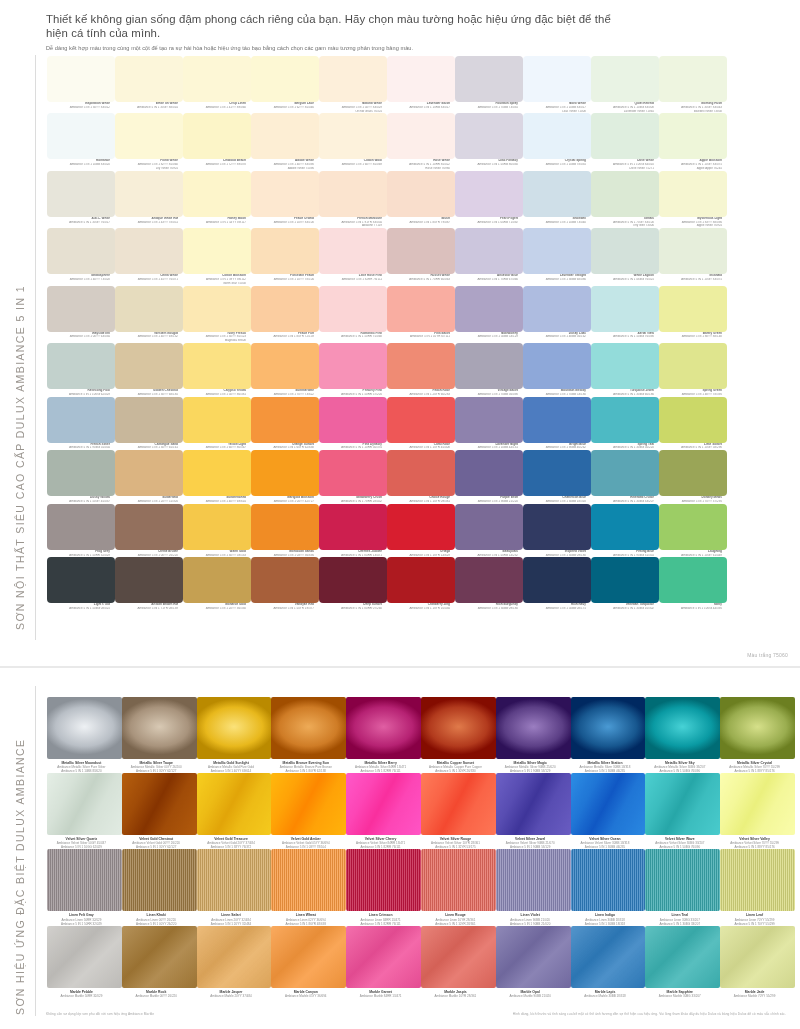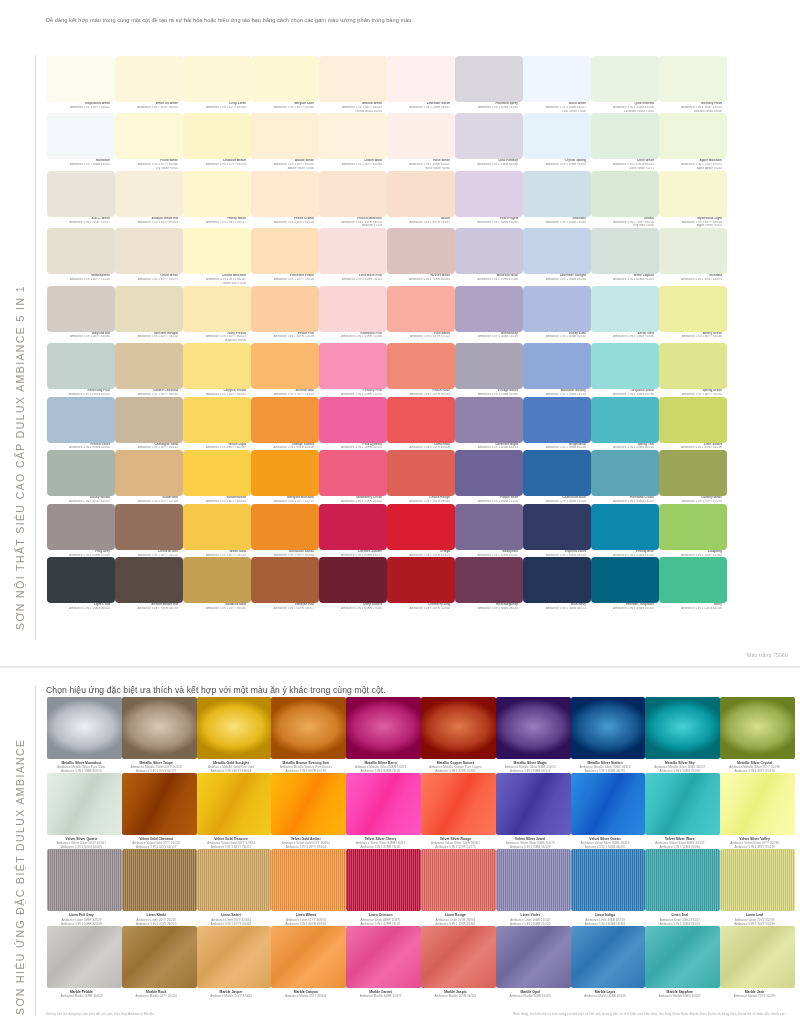--- a/index.html
+++ b/index.html
@@ -117,20 +117,21 @@
 <body>
 
 <div class="page">
 
   <div class="panel-top">
 
     <div class="vrule" style="left:35px;top:55px;height:585px;"></div>
     <div class="vside" style="left:14px;top:60px;height:570px;">SƠN NỘI THẤT SIÊU CAO CẤP DULUX AMBIANCE 5 IN 1</div>
 
     <div class="head-wrap">
+      <div class="head-title">Thiết kế không gian sống đậm phong cách riêng của bạn. Hãy chọn màu tường hoặc hiệu ứng đặc biệt để thể hiện cá tính của mình.</div>
       <div class="head-sub">Dễ dàng kết hợp màu trong cùng một cột để tạo ra sự hài hòa hoặc hiệu ứng táo bạo bằng cách chọn các gam màu tương phản trong bảng màu.</div>
     </div>
 
 
     <div class="grid" id="top-grid" style="left:44px;top:56px;width:748px;grid-template-columns:repeat(11,1fr);gap:0px;">
         <div class="cell">
           <div class="sw" style="height: 46px; background: rgb(252, 251, 240); margin: 0px 3px;"></div>
           <div class="lbl">
             <div class="nm">Inspiration White</div>
             <div class="cd">Ambiance 5 IN 1  30YY 83/012</div>
@@ -888,21 +889,20 @@
     <div class="note-white">Màu trắng 75060</div>
   </div>
 
   <div class="divider"></div>
 
   <div class="panel-bottom">
     <div class="vrule" style="left:35px;top:18px;height:330px;"></div>
     <div class="vside" style="left:14px;top:22px;height:325px;">SƠN HIỆU ỨNG ĐẶC BIỆT DULUX AMBIANCE</div>
   </div>
 
-  <div class="bot-head">Chọn hiệu ứng đặc biệt ưa thích và kết hợp với một màu ăn ý khác trong cùng một cột.</div>
 
   <div class="grid" id="eff-grid" style="left:44px;top:697px;width:748px;grid-template-columns:repeat(10,1fr);gap:0px;">
       <div class="cell">
         <div class="eff-sw" style="height: 62px; margin: 0px 3px; background: radial-gradient(55% 45% at 50% 48%, rgb(238, 241, 244) 0%, rgb(185, 191, 198) 70%, rgb(139, 145, 152) 100%);"></div>
         <div class="elbl">
           <div class="nm">Metallic Silver Moondust</div>
           <div class="cd">Ambiance Metallic Silver Pure Silver</div>
           <div class="cd">Ambiance 5 IN 1  10BB 83/020</div>
         </div>
       </div>

